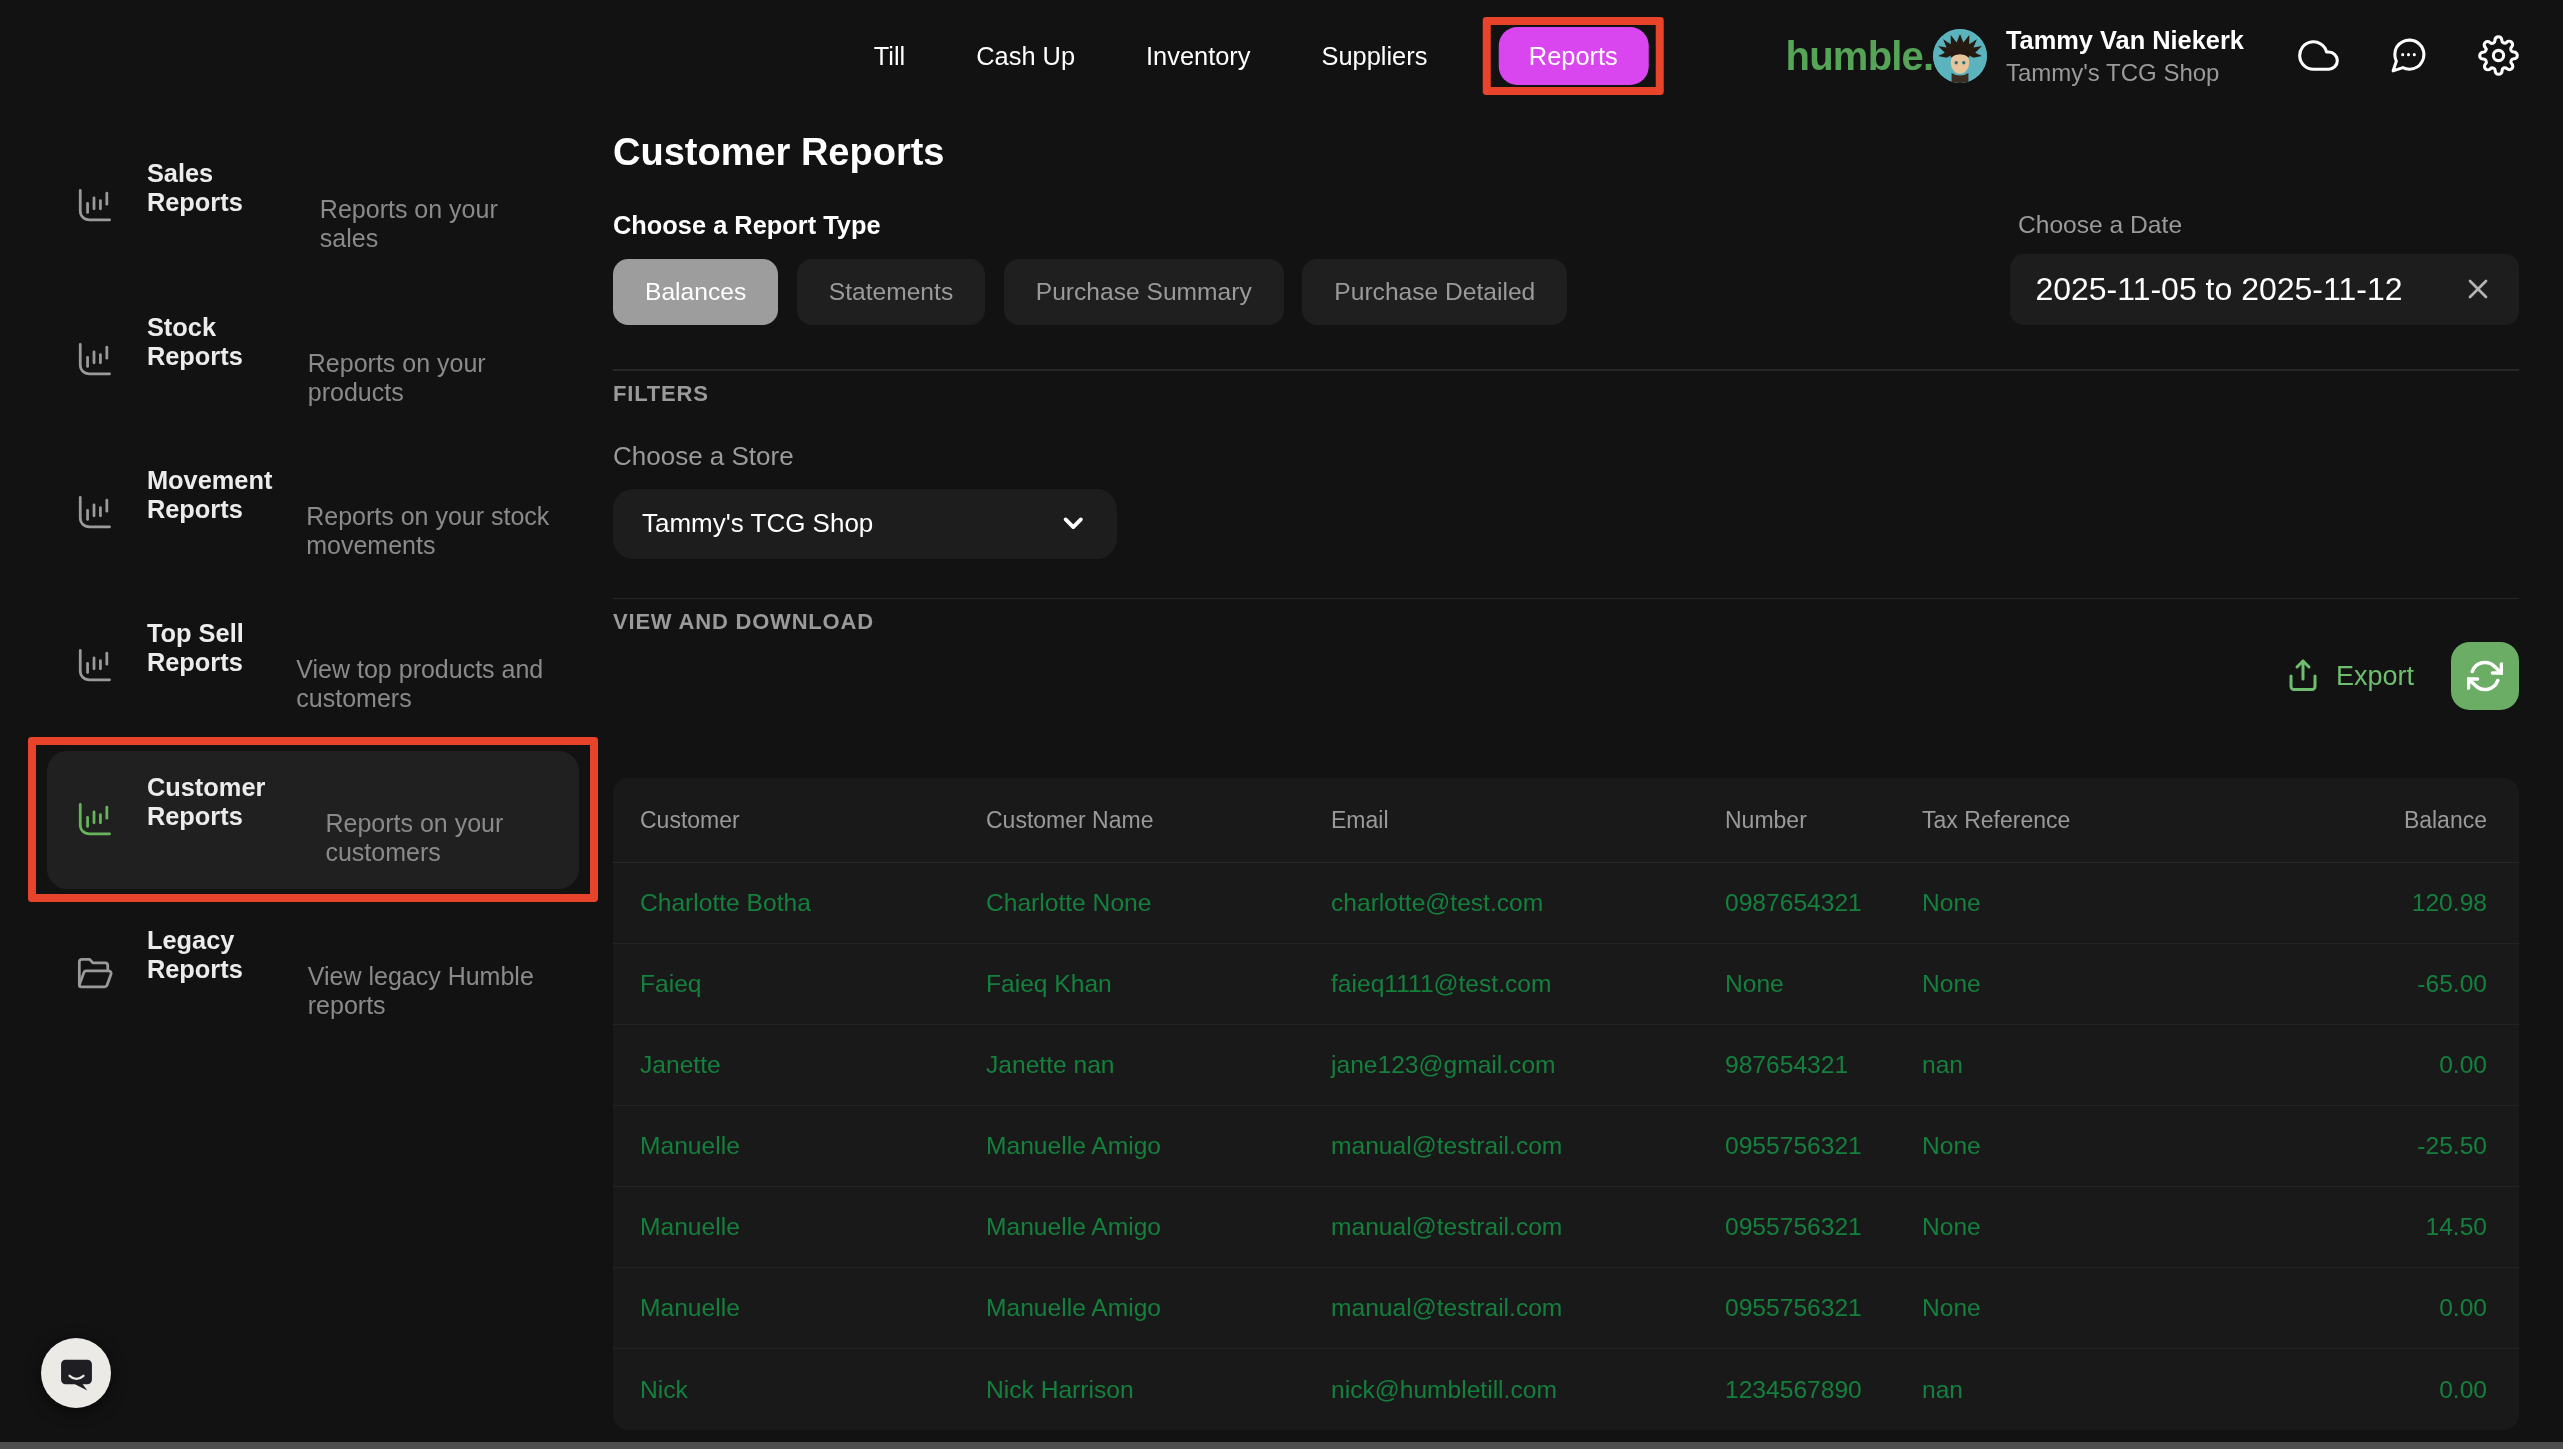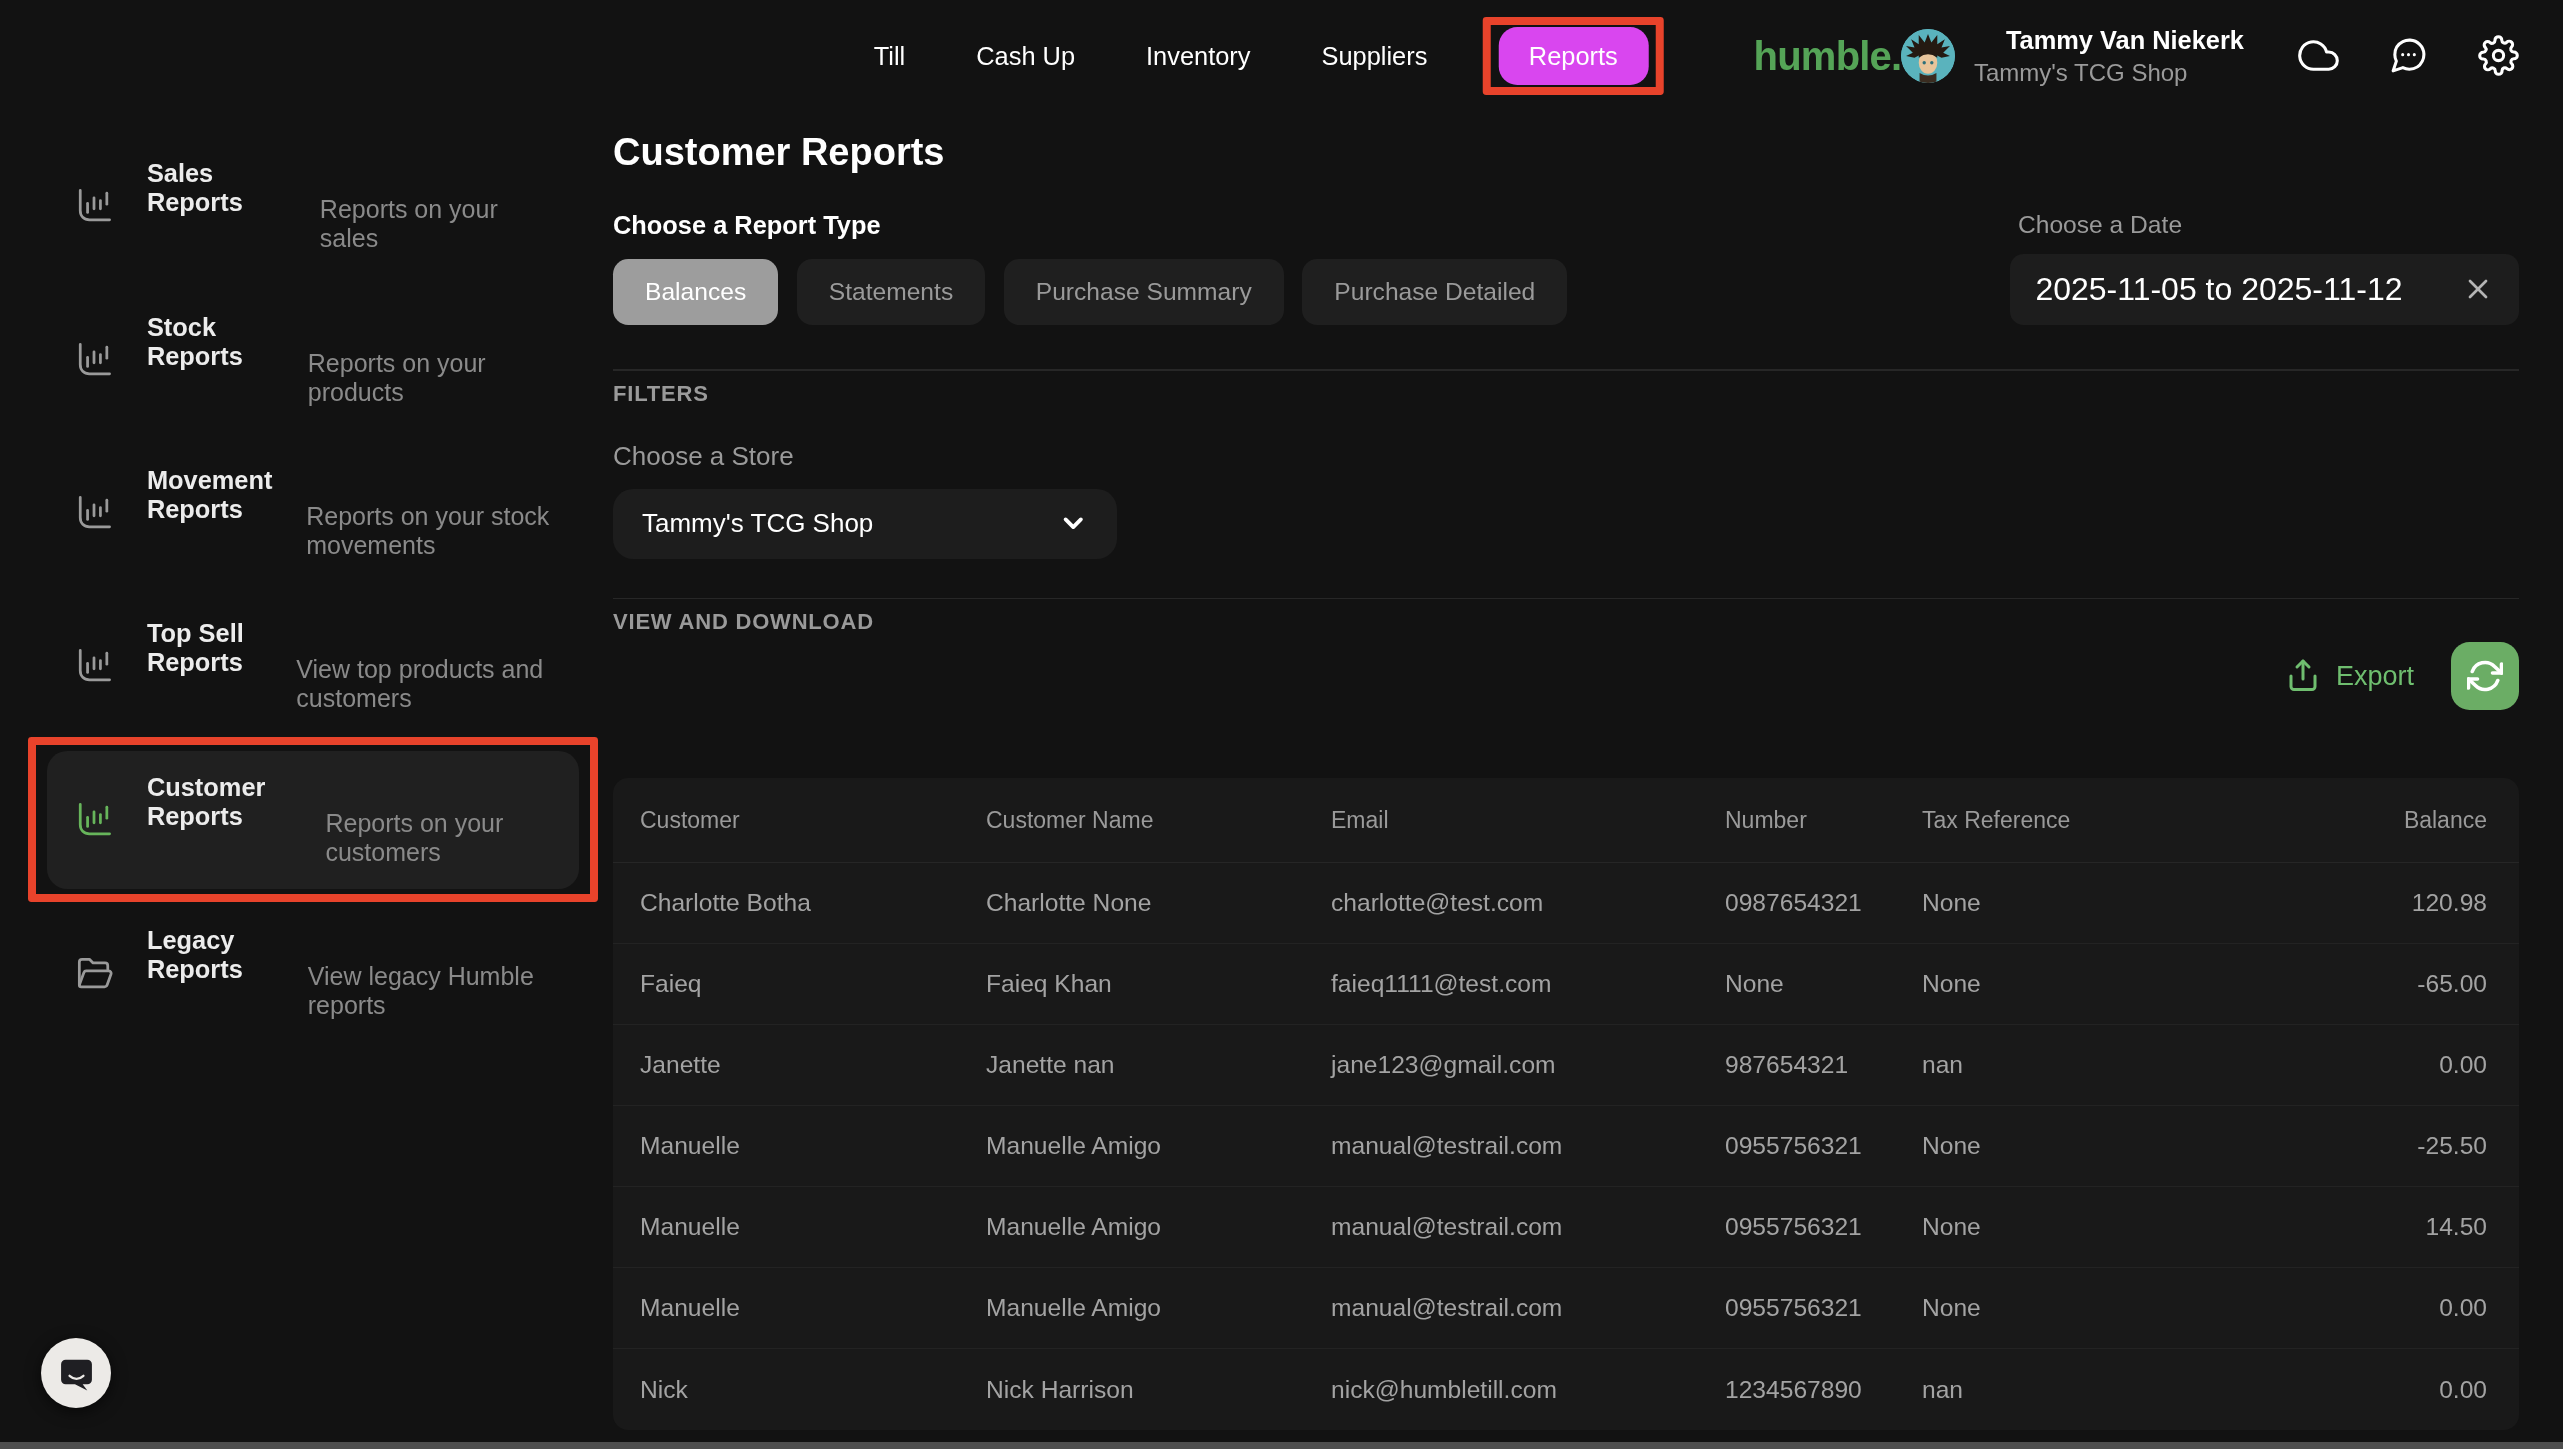--- a/index.html
+++ b/index.html
@@ -19,21 +19,21 @@
   .nav-active-wrap { position:relative; display:flex; align-items:center; }
   .nav-item.active { background:#d946ef; height:58px; padding:0 30.5px;
     display:flex; align-items:center; border-radius:18.6px; }
   .annotation { position:absolute; border:8.5px solid #e8432b; border-radius:3.4px;
     pointer-events:none; z-index:5; }
   .nav-active-wrap .annotation { inset:-10.2px -15.3px; }
   .user-area { display:flex; align-items:center; }
   .avatar { width:54px; height:54px; border-radius:50%; overflow:hidden; flex:0 0 auto;
     background:#5ab3bd; }
   .user-text { margin-left:18.6px; line-height:1.2; }
-  .user-name { font-size:25.4px; font-weight:bold; color:#ffffff;margin-left:32px; }
+  .user-name { font-size:25.4px; font-weight:bold; color:#ffffff; }
   .user-store { font-size:24px; color:#9a9a9a; margin-top:3.4px; }
   .top-icons { display:flex; align-items:center; gap:49px; margin-left:54px; }
   .top-icon { width:41px; height:41px; color:#ffffff; cursor:pointer; }
   .top-icon svg { width:100%; height:100%; }
   
   .body-row { display:flex; align-items:flex-start; }
   
   .sidebar { width:613px; flex:0 0 auto; padding:25.4px 34px 0 47px; }
   .side-item { position:relative; display:flex; align-items:center; gap:30.5px;
     padding:22px 25.4px; border-radius:20.3px; margin-bottom:15.3px; cursor:pointer; }
@@ -84,21 +84,21 @@
   .refresh-icon svg { width:100%; height:100%; }
   
   .table-card { margin-top:68px; background:#191919; border-radius:15.3px; overflow:hidden; }
   .thead-row, .tr { display:grid;
     grid-template-columns:346px 345px 394px 197px 305px 1fr;
     align-items:center; padding:0 32px 0 27px; }
   .thead-row { height:85px; border-bottom:1.7px solid #262626; }
   .th { font-size:23px; color:#9a9a9a; }
   .tr { height:81px; border-bottom:1.7px solid #232323; }
   .tr:last-child { border-bottom:none; }
-  .td { font-size:24.6px; color:#a3a3a3; }
+  .td { font-size:24.6px; color:#15803d; }
   .right { text-align:right; }
   
   .chat-launcher { position:absolute; left:41px; bottom:41px; width:70px; height:70px;
     border-radius:50%; background:#eceae7; display:flex; align-items:center;
     justify-content:center; cursor:pointer; box-shadow:0 3.4px 15.3px rgba(0,0,0,.6); }
   .chat-launcher svg { width:37px; height:37px; }
   .bottom-strip { position:absolute; left:0; bottom:0; width:100%; height:6.8px;
     background:#4e4e4e; }
 </style>
 </head>

